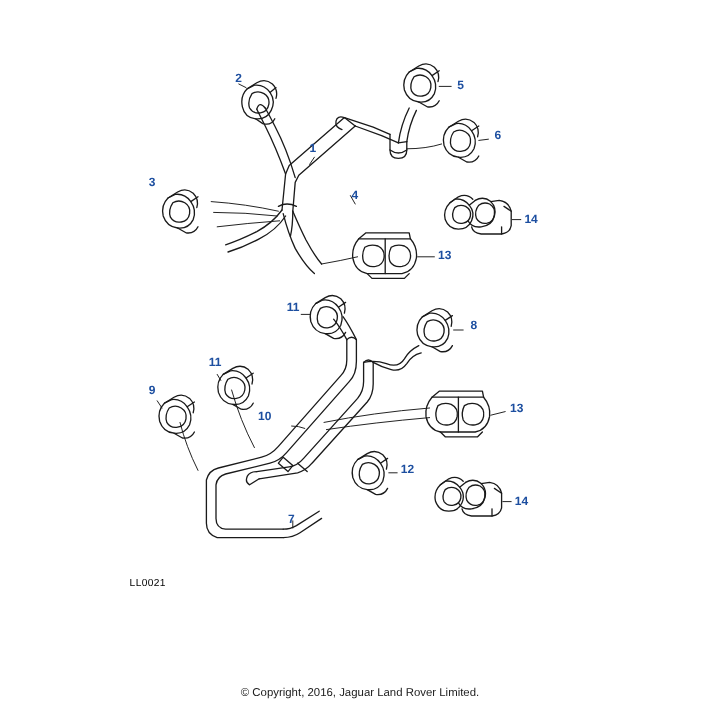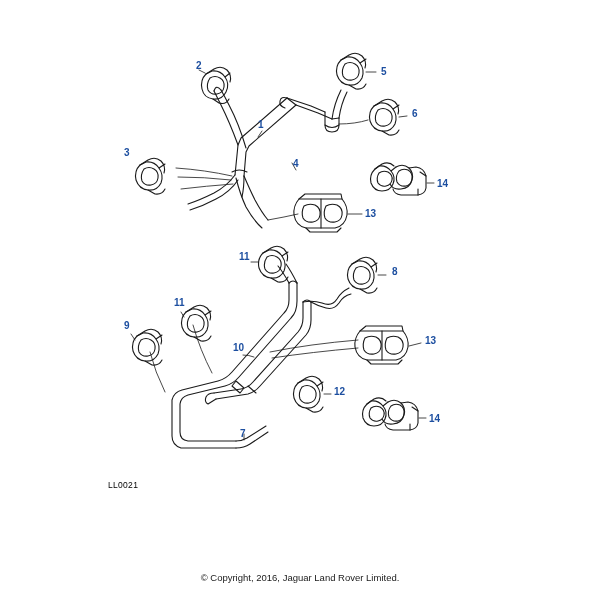--- a/index.html
+++ b/index.html
@@ -305,21 +305,21 @@
 
   <div class="callout" style="left:258px; top:120px;">1</div>
   <div class="callout" style="left:196px; top:61px;">2</div>
   <div class="callout" style="left:124px; top:148px;">3</div>
   <div class="callout" style="left:293px; top:159px;">4</div>
   <div class="callout" style="left:381px; top:67px;">5</div>
   <div class="callout" style="left:412px; top:109px;">6</div>
   <div class="callout" style="left:240px; top:429px;">7</div>
   <div class="callout" style="left:392px; top:267px;">8</div>
   <div class="callout" style="left:124px; top:321px;">9</div>
-  <div class="callout" style="left:233px; top:343px;">10</div>
+  <div class="callout" style="left:215px; top:343px;">10</div>
   <div class="callout" style="left:239px; top:252px;">11</div>
   <div class="callout" style="left:174px; top:298px;">11</div>
   <div class="callout" style="left:334px; top:387px;">12</div>
   <div class="callout" style="left:365px; top:209px;">13</div>
   <div class="callout" style="left:425px; top:336px;">13</div>
   <div class="callout" style="left:437px; top:179px;">14</div>
   <div class="callout" style="left:429px; top:414px;">14</div>
 
   <div class="diagcode" style="left:108px; top:439px;">LL0021</div>
 

